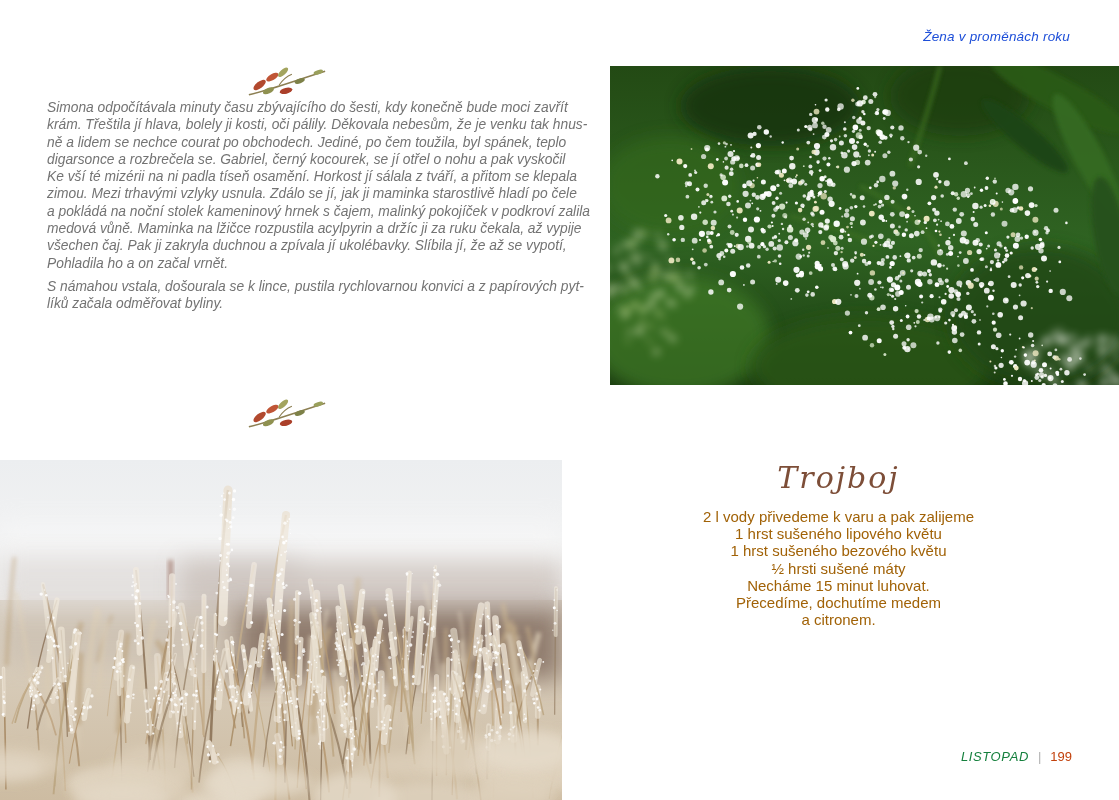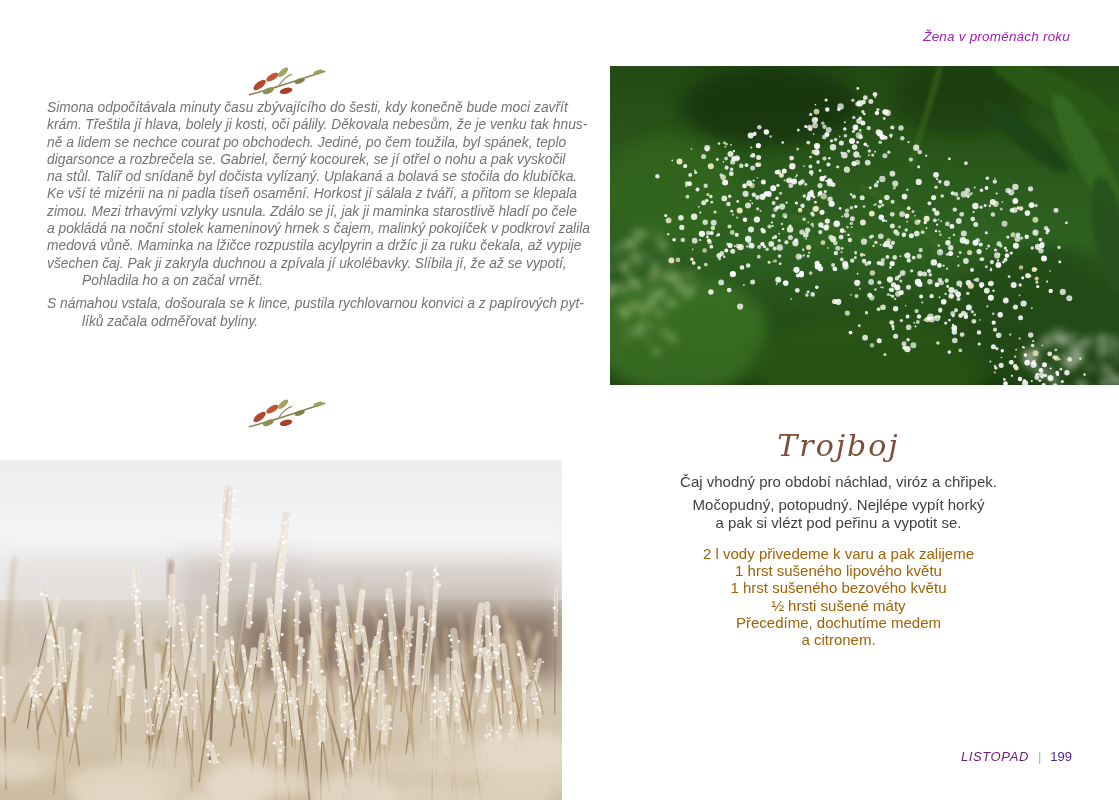--- a/index.html
+++ b/index.html
@@ -4,56 +4,56 @@
 <style>
   html,body{margin:0;padding:0;background:#e8e8e8;}
   .page{
     position:relative;width:1119px;height:800px;background:#ffffff;
     overflow:hidden;font-family:"Liberation Sans",sans-serif;
     margin:0 auto;
   }
   
   .running-head{
     position:absolute;top:29px;right:49px;
-    font-style:italic;font-size:13.5px;color:#a21caf;letter-spacing:.2px;
+    font-style:italic;font-size:13.5px;color:#1d4ed8;letter-spacing:.2px;
   }
   
   .twig{position:absolute;width:88px;height:36px;}
   .twig-1{left:243px;top:64px;}
   .twig-2{left:243px;top:396px;}
   
   .story{
     position:absolute;left:47px;top:99px;width:469px;
     font-style:italic;font-size:13.8px;line-height:17.3px;color:#737373;
   }
   .story .para{margin:0 0 6px 0;}
   .story .line{text-align:justify;text-align-last:justify;white-space:nowrap;}
-  .story .line.last{text-align-last:left;white-space:normal;margin-left:35px;}
+  .story .line.last{text-align-last:left;white-space:normal;}
   
   .photo{position:absolute;overflow:hidden;}
   .photo-top{left:610px;top:66px;width:509px;height:319px;}
   .photo-bottom{left:0;top:460px;width:562px;height:340px;}
   .photo svg{display:block;}
   
-  .recipe{position:absolute;left:640px;top:428px;width:397px;text-align:center;}
+  .recipe{position:absolute;left:640px;top:460px;width:397px;text-align:center;}
   .recipe-title{
     font-family:"DejaVu Serif",serif;font-style:italic;font-size:30px;
     color:#7d4e38;letter-spacing:2px;margin-bottom:10px;
   }
   .recipe-intro{font-size:15px;color:#3f3f3f;line-height:18px;}
   .recipe-intro .group{margin-bottom:5px;}
   .recipe-steps{margin-top:13px;font-size:15px;color:#a16207;line-height:17.2px;}
   
   .footer{
     position:absolute;top:749px;right:47px;font-size:13px;color:#444;
     display:flex;align-items:center;gap:9px;
   }
-  .footer .month{font-style:italic;color:#701a75;letter-spacing:.6px;}
+  .footer .month{font-style:italic;color:#15803d;letter-spacing:.6px;}
   .footer .sep{color:#b0b0b0;font-style:normal;}
-  .footer .pagenum{color:#4c1d95;}
+  .footer .pagenum{color:#c2410c;}
 </style>
 </head>
 <body>
 
 <div class="page">
 
   <div class="running-head">Žena v proměnách roku</div>
 
   <svg class="twig twig-1" viewBox="0 0 90 36" aria-hidden="true">
     <path d="M6,31 C28,26 52,17 84,7" fill="none" stroke="#8c7f52" stroke-width="1.5"></path>
@@ -66,21 +66,20 @@
     <ellipse cx="58" cy="17" rx="5.5" ry="2.5" fill="#7d8148" transform="rotate(-20 58 17)"></ellipse>
     <ellipse cx="77" cy="8" rx="5" ry="2.2" fill="#9aa05c" transform="rotate(-16 77 8)"></ellipse>
   </svg>
 
   <div class="story">
       <div class="para">
         <div class="line">Simona odpočítávala minuty času zbývajícího do šesti, kdy konečně bude moci zavřít</div>
         <div class="line">krám. Třeštila jí hlava, bolely ji kosti, oči pálily. Děkovala nebesům, že je venku tak hnus-</div>
         <div class="line">ně a lidem se nechce courat po obchodech. Jediné, po čem toužila, byl spánek, teplo</div>
         <div class="line">digarsonce a rozbrečela se. Gabriel, černý kocourek, se jí otřel o nohu a pak vyskočil</div>
-        <div class="line">na stůl. Talíř od snídaně byl dočista vylízaný. Uplakaná a bolavá se stočila do klubíčka.</div>
         <div class="line">Ke vší té mizérii na ni padla tíseň osamění. Horkost jí sálala z tváří, a přitom se klepala</div>
         <div class="line">zimou. Mezi trhavými vzlyky usnula. Zdálo se jí, jak ji maminka starostlivě hladí po čele</div>
         <div class="line">a pokládá na noční stolek kameninový hrnek s čajem, malinký pokojíček v podkroví zalila</div>
         <div class="line">medová vůně. Maminka na lžičce rozpustila acylpyrin a držíc ji za ruku čekala, až vypije</div>
         <div class="line">všechen čaj. Pak ji zakryla duchnou a zpívala jí ukolébavky. Slíbila jí, že až se vypotí,</div>
         <div class="line last">Pohladila ho a on začal vrnět.</div>
       </div>
       <div class="para">
       </div>
       <div class="para">
@@ -2449,34 +2448,26 @@
         <ellipse cx="121.67469666618854" cy="338.9822615752928" rx="48.51202332042158" ry="14.407306857407093" fill="#e6dccb" opacity="0.5701612463686616" filter="url(#fb6)"></ellipse>
         <ellipse cx="524.9929349459708" cy="290.62389355618507" rx="46.96767012355849" ry="20.6153495721519" fill="#e6dccb" opacity="0.7759569405112416" filter="url(#fb6)"></ellipse>
         <ellipse cx="514.3765094988048" cy="335.4669173632283" rx="41.21951382467523" ry="16.297080360352993" fill="#dfd2bd" opacity="0.8009597044903785" filter="url(#fb6)"></ellipse>
         <ellipse cx="255.9372680298984" cy="323.23754915734753" rx="55.88841981301084" ry="14.874309629201889" fill="#e6dccb" opacity="0.7396351612405851" filter="url(#fb6)"></ellipse>
         <rect x="0" y="60" width="562" height="90" fill="#ffffff" opacity="0.28" filter="url(#fb12)"></rect>
       </svg>
     </div>
 
   <div class="recipe">
     <div class="recipe-title">Trojboj</div>
-    <div class="recipe-intro">
-        <div class="group">
-          <div>Čaj vhodný pro období náchlad, viróz a chřipek.</div>
-        </div>
-        <div class="group">
-          <div>Močopudný, potopudný. Nejlépe vypít horký</div>
-          <div>a pak si vlézt pod peřinu a vypotit se.</div>
-        </div>
-      </div>
     <div class="recipe-steps">
         <div>2 l vody přivedeme k varu a pak zalijeme</div>
         <div>1 hrst sušeného lipového květu</div>
         <div>1 hrst sušeného bezového květu</div>
         <div>½ hrsti sušené máty</div>
+        <div>Necháme 15 minut luhovat.</div>
         <div>Přecedíme, dochutíme medem</div>
         <div>a citronem.</div>
       </div>
   </div>
 
   <div class="footer">
     <span class="month">LISTOPAD</span>
     <span class="sep">|</span>
     <span class="pagenum">199</span>
   </div>

